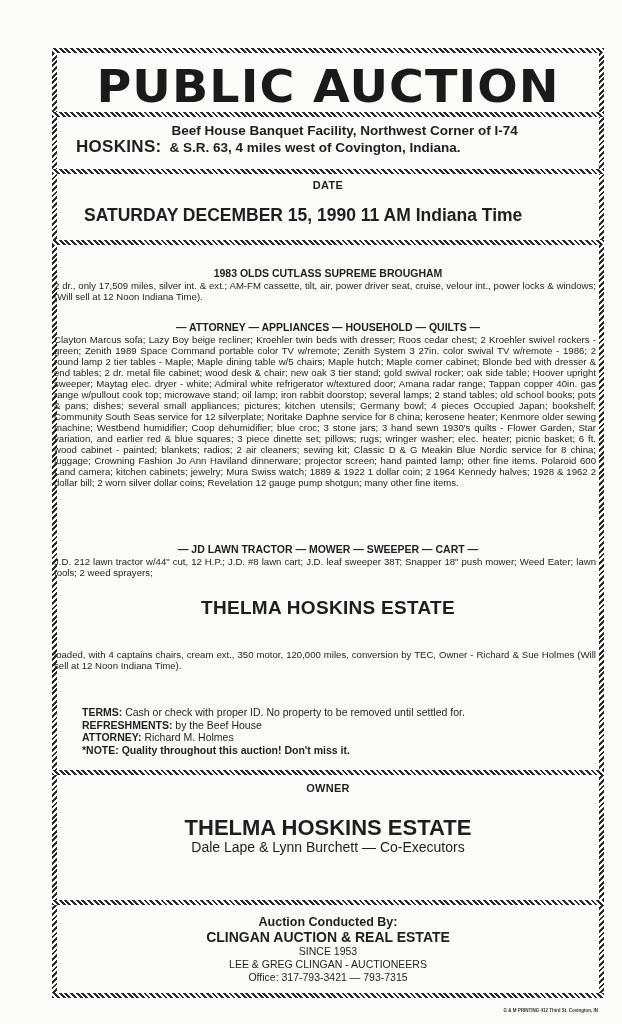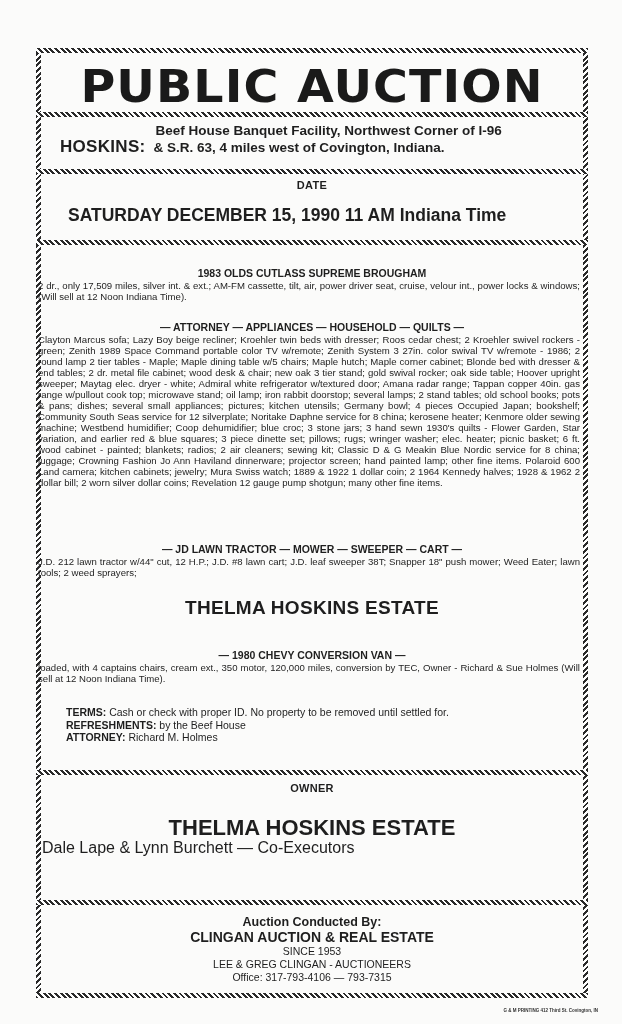--- a/index.html
+++ b/index.html
@@ -1,21 +1,21 @@
 <!DOCTYPE html>
 <html><head>
 <meta charset="utf-8">
 <style>
   html, body { margin: 0; padding: 0; }
   body {
     width: 622px; height: 1024px; background: #fbfbfa; position: relative; overflow: hidden;
     font-family: "Liberation Sans", "DejaVu Sans", sans-serif; color: #1e1e1e;
   }
   .page {
-    position: absolute; left: 36px; top: 48px; width: 552px; height: 950px;
+    position: absolute; left: 52px; top: 48px; width: 552px; height: 950px;
   }
   .rope-v {
     position: absolute; top: 0; bottom: 0; width: 5px;
     background: repeating-linear-gradient(135deg, #2a2a2a 0 2px, #ffffff 2px 4px);
   }
   .rope-h {
     position: absolute; left: 0; right: 0; height: 5px;
     background: repeating-linear-gradient(45deg, #2a2a2a 0 2px, #ffffff 2px 4px);
   }
   .section { position: absolute; left: 6px; right: 6px; }
@@ -30,21 +30,21 @@
   .loc-label { font-weight: bold; font-size: 17px; line-height: 19px; margin-right: 8px; letter-spacing: 0.3px; }
   .loc-lines { font-weight: bold; font-size: 13.5px; line-height: 17px; }
   .small-head { font-weight: bold; font-size: 11px; letter-spacing: 0.3px; }
   .date-line { font-weight: bold; font-size: 17.5px; line-height: 22px; padding-left: 26px; }
   .sec-head { font-weight: bold; font-size: 10.5px; text-align: center; line-height: 13px; }
   .para { font-size: 9.6px; line-height: 11px; text-align: justify; padding: 0 2px 0 0; margin-left: -4px; }
   .estate { font-weight: bold; font-size: 19px; text-align: center; letter-spacing: 0.3px; }
   .terms { font-size: 10.5px; line-height: 12.5px; padding-left: 24px; }
   .terms b { font-weight: bold; }
   .owner-estate { font-weight: bold; font-size: 22px; text-align: center; line-height: 24px; }
-  .owner-sub { font-size: 16px; text-align: left; line-height: 15px; }
+  .owner-sub { font-size: 14px; text-align: center; line-height: 15px; }
   .cond-1 { font-weight: bold; font-size: 12.5px; text-align: center; line-height: 14px; }
   .cond-2 { font-weight: bold; font-size: 14px; text-align: center; line-height: 16px; }
   .cond-3 { font-size: 10.5px; text-align: center; line-height: 13px; }
   .printer { position: absolute; right: 24px; top: 1008px; font-size: 4.5px; color: #333; font-weight: bold; }
 </style>
 </head>
 <body>
 
 <div class="page">
 
@@ -55,21 +55,21 @@
 
   <div class="section" style="top:14px;">
     <div class="title">PUBLIC AUCTION</div>
   </div>
   <div class="rope-h" style="top:64px"></div>
 
   <div class="section" style="top:74px;">
     <div class="loc-wrap">
       <div class="loc-label">HOSKINS:</div>
       <div class="loc-lines">
-        <div style="padding-left:2px">Beef House Banquet Facility, Northwest Corner of I-96</div>
+        <div style="padding-left:2px">Beef House Banquet Facility, Northwest Corner of I-74</div>
         <div>&amp; S.R. 63, 4 miles west of Covington, Indiana.</div>
       </div>
     </div>
   </div>
   <div class="rope-h" style="top:121px"></div>
 
   <div class="section center" style="top:131px;">
     <div class="small-head">DATE</div>
   </div>
   <div class="section" style="top:156px;">
@@ -90,44 +90,44 @@
   <div class="section" style="top:495px;">
     <div class="sec-head">— JD LAWN TRACTOR — MOWER — SWEEPER — CART —</div>
     <div class="para">J.D. 212 lawn tractor w/44" cut, 12 H.P.; J.D. #8 lawn cart; J.D. leaf sweeper 38T; Snapper 18" push mower; Weed Eater; lawn tools; 2 weed sprayers;</div>
   </div>
 
   <div class="section" style="top:549px;">
     <div class="estate">THELMA HOSKINS ESTATE</div>
   </div>
 
   <div class="section" style="top:601px;">
-    <div class="sec-head">— 1980 CHEVY CONVERSION VAN —</div>
     <div class="para">loaded, with 4 captains chairs, cream ext., 350 motor, 120,000 miles, conversion by TEC, Owner - Richard &amp; Sue Holmes (Will sell at 12 Noon Indiana Time).</div>
   </div>
 
   <div class="section" style="top:658px;">
     <div class="terms">
       <div><b>TERMS:</b> <span>Cash or check with proper ID.  No property to be removed until settled for.</span></div>
       <div><b>REFRESHMENTS:</b> <span>by the Beef House</span></div>
       <div><b>ATTORNEY:</b> <span>Richard M. Holmes</span></div>
+      <div><b>*NOTE:  Quality throughout this auction!  Don't miss it.</b></div>
     </div>
   </div>
   <div class="rope-h" style="top:722px"></div>
 
   <div class="section center" style="top:734px;">
     <div class="small-head">OWNER</div>
   </div>
   <div class="section" style="top:768px;">
     <div class="owner-estate">THELMA HOSKINS ESTATE</div>
     <div class="owner-sub">Dale Lape &amp; Lynn Burchett — Co-Executors</div>
   </div>
   <div class="rope-h" style="top:852px"></div>
 
   <div class="section" style="top:867px;">
     <div class="cond-1">Auction Conducted By:</div>
     <div class="cond-2">CLINGAN AUCTION &amp; REAL ESTATE</div>
     <div class="cond-3">SINCE 1953</div>
     <div class="cond-3">LEE &amp; GREG CLINGAN - AUCTIONEERS</div>
-    <div class="cond-3">Office: 317-793-4106 — 793-7315</div>
+    <div class="cond-3">Office: 317-793-3421 — 793-7315</div>
   </div>
 </div>
 
 <div class="printer">G &amp; M PRINTING  412 Third St.  Covington, IN</div>
 
 </body></html>

